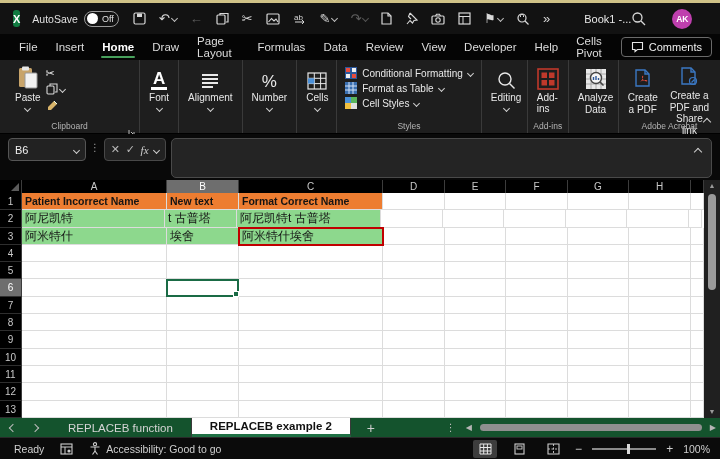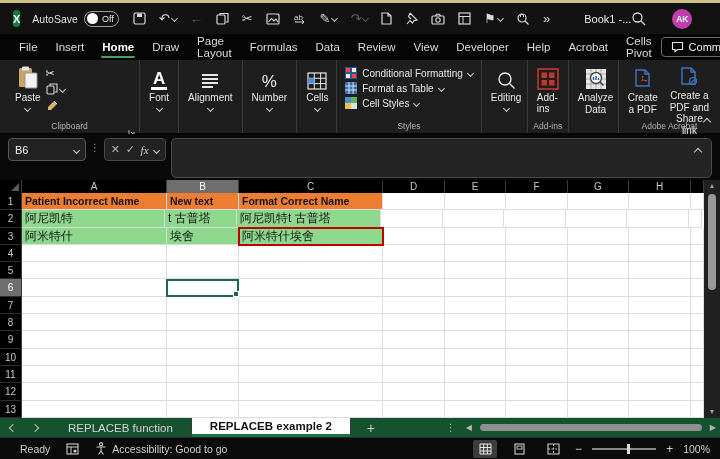--- a/index.html
+++ b/index.html
@@ -126,21 +126,21 @@
   .addsheet { width:40px; display:flex; align-items:center; justify-content:center; font-size:14px; color:#cfcfcf; }
   .sb-right { margin-left:auto; display:flex; align-items:center; gap:8px; padding-right:4px; }
   .vdots { color:#bdbdbd; font-size:10px; letter-spacing:0; margin-right:2px; }
   .harrow { color:#b5b5b5; font-size:8px; }
   .htrack { width:222px; height:8px; display:flex; align-items:center; }
   .hthumb { width:100%; height:7px; background:#8f8f8f; border-radius:4px; }
 
   
   .statusbar { position:absolute; top:437px; left:0; right:0; height:22px; background:#0b0b0b;
     border-top:1px solid #2a2a2a; display:flex; align-items:center; color:#cfcfcf; font-size:10.5px; }
-  .statusbar .st { margin-left:20px; }
+  .statusbar .st { margin-left:14px; }
   .sico { margin-left:16px; display:flex; align-items:center; gap:5px;justify-content:flex-end; }
   .st-right { margin-left:auto; display:flex; align-items:center; gap:10px; margin-right:10px; }
   .viewbtn { width:24px; height:18px; display:flex; align-items:center; justify-content:center; border-radius:2px; }
   .viewbtn.active { background:#3d3d3d; }
   .zoomtrack { width:64px; height:2px; background:#8a8a8a; position:relative; }
   .zoomthumb { position:absolute; left:55%; top:-4px; width:3px; height:10px; background:#d9d9d9; }
   .zminus,.zplus { color:#cfcfcf; font-size:12px; }
 </style>
 </head>
 <body>
@@ -239,21 +239,20 @@
         <div class="mtab">Insert</div>
         <div class="mtab active">Home</div>
         <div class="mtab">Draw</div>
         <div class="mtab">Page Layout</div>
         <div class="mtab">Formulas</div>
         <div class="mtab">Data</div>
         <div class="mtab">Review</div>
         <div class="mtab">View</div>
         <div class="mtab">Developer</div>
         <div class="mtab">Help</div>
-        <div class="mtab">Acrobat</div>
         <div class="mtab">Cells Pivot</div>
       </div>
     <div class="mb-right">
       <div class="comments-btn">
         <svg width="13" height="12" viewBox="0 0 13 12">
             <path d="M1.5 1.5h10v7h-5l-2.5 2v-2h-2.5z" fill="none" stroke="#e8e8e8" stroke-width="1.1"></path>
           </svg>
         <span>Comments</span>
       </div>
 

